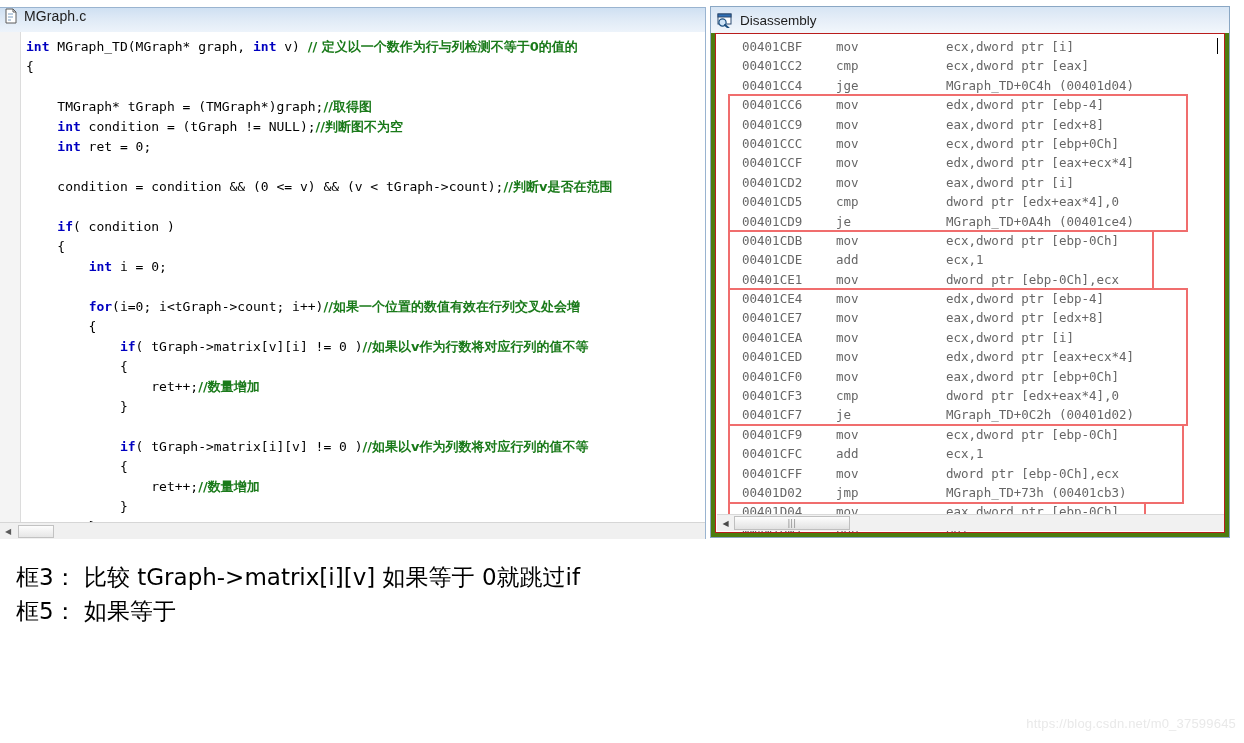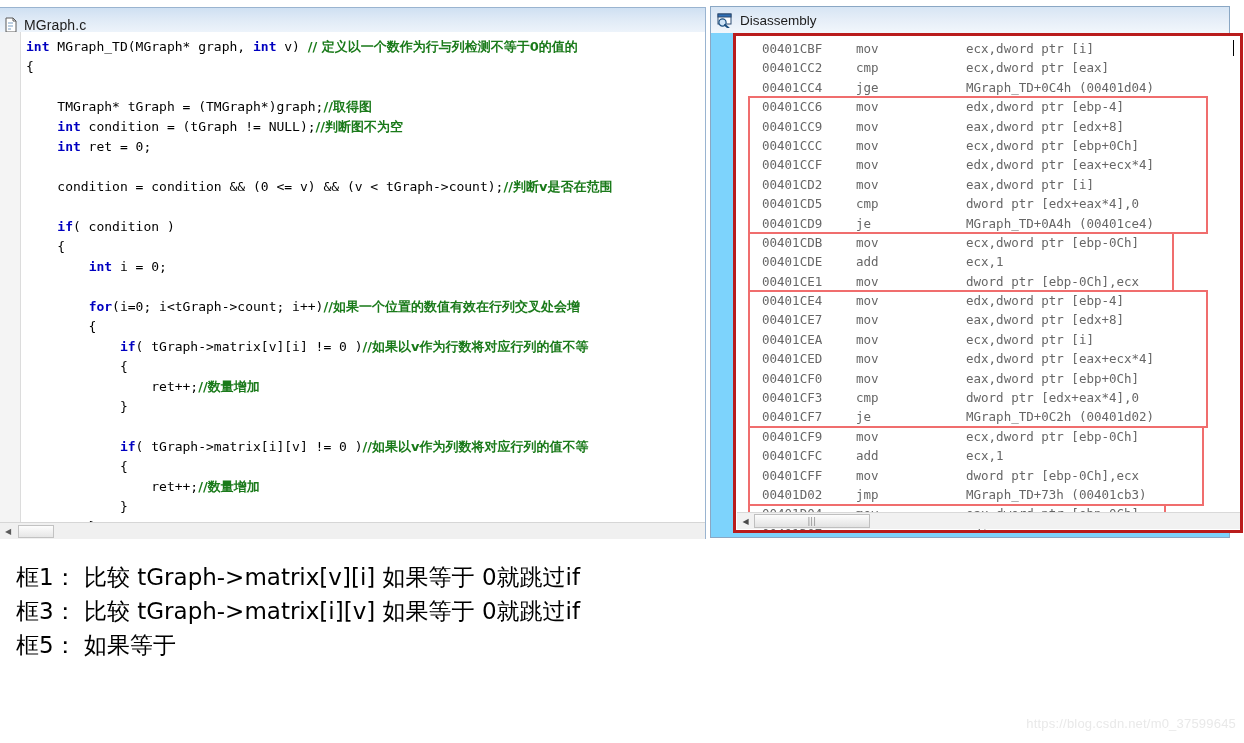--- a/index.html
+++ b/index.html
@@ -29,21 +29,21 @@
     position: absolute;
     left: 0px;
     top: 3px;
     width: 706px;
     height: 26px;
     background: linear-gradient(to bottom, #cfe0f2 0%, #dfeaf6 45%, #eef4fb 100%);
     border-top: 1px solid #9ab4d0;
     border-right: 1px solid #9ab4d0;
     box-sizing: border-box;
     display: flex;
-    align-items: flex-end;
+    align-items: flex-start;
   }
   #code-tab-icon {
     width: 14px;
     height: 16px;
     margin-left: 4px;
     margin-right: 6px;
     flex: 0 0 auto;
     position: relative;
   }
   #code-title-text {
@@ -117,21 +117,21 @@
     height: 14px;
   }
 
   
   #disasm-window {
     position: absolute;
     left: 710px;
     top: 6px;
     width: 520px;
     height: 532px;
-    background: #7dd3fc;
+    background: #4d7c0f;
     border: 1px solid #8aa7c4;
     box-sizing: border-box;
   }
   #disasm-titlebar {
     position: absolute;
     left: 0; top: 0;
     width: 100%;
     height: 26px;
     background: linear-gradient(to bottom, #d7e5f4 0%, #e6eef8 50%, #f2f7fc 100%);
     display: flex;
@@ -148,24 +148,23 @@
     font-size: 13.5px;
     color: #1c1c1c;
   }
   #disasm-client {
     position: absolute;
     left: 4px;
     top: 26px;
     width: 510px;
     height: 500px;
     background: #ffffff;
-    border: 3px solid #b91c1c;
+    border: 1px solid #b91c1c;
     box-sizing: border-box;
     overflow: hidden;
-    margin-left: 18px;
   }
   #disasm-list {
     position: absolute;
     left: 0px;
     top: 3px;
     width: 100%;
     font-family: "DejaVu Sans Mono", "Liberation Mono", monospace;
     font-size: 12.5px;
     line-height: 19.4px;
     color: #666666;
@@ -308,18 +307,17 @@
 
     <div id="disasm-hscroll">
       <span id="disasm-hs-left">◀</span>
       <span id="disasm-hs-thumb">|||</span>
       <span id="disasm-hs-track"></span>
     </div>
   </div>
 </div>
 
 <div id="legend">
-    <div class="legend-line">框1： 比较 tGraph-&gt;matrix[v][i] 如果等于 0就跳过if</div>
     <div class="legend-line">框3： 比较 tGraph-&gt;matrix[i][v] 如果等于 0就跳过if</div>
     <div class="legend-line">框5： 如果等于</div>
   </div>
 
 <div id="watermark">https://blog.csdn.net/m0_37599645</div>
 
 </body></html>

